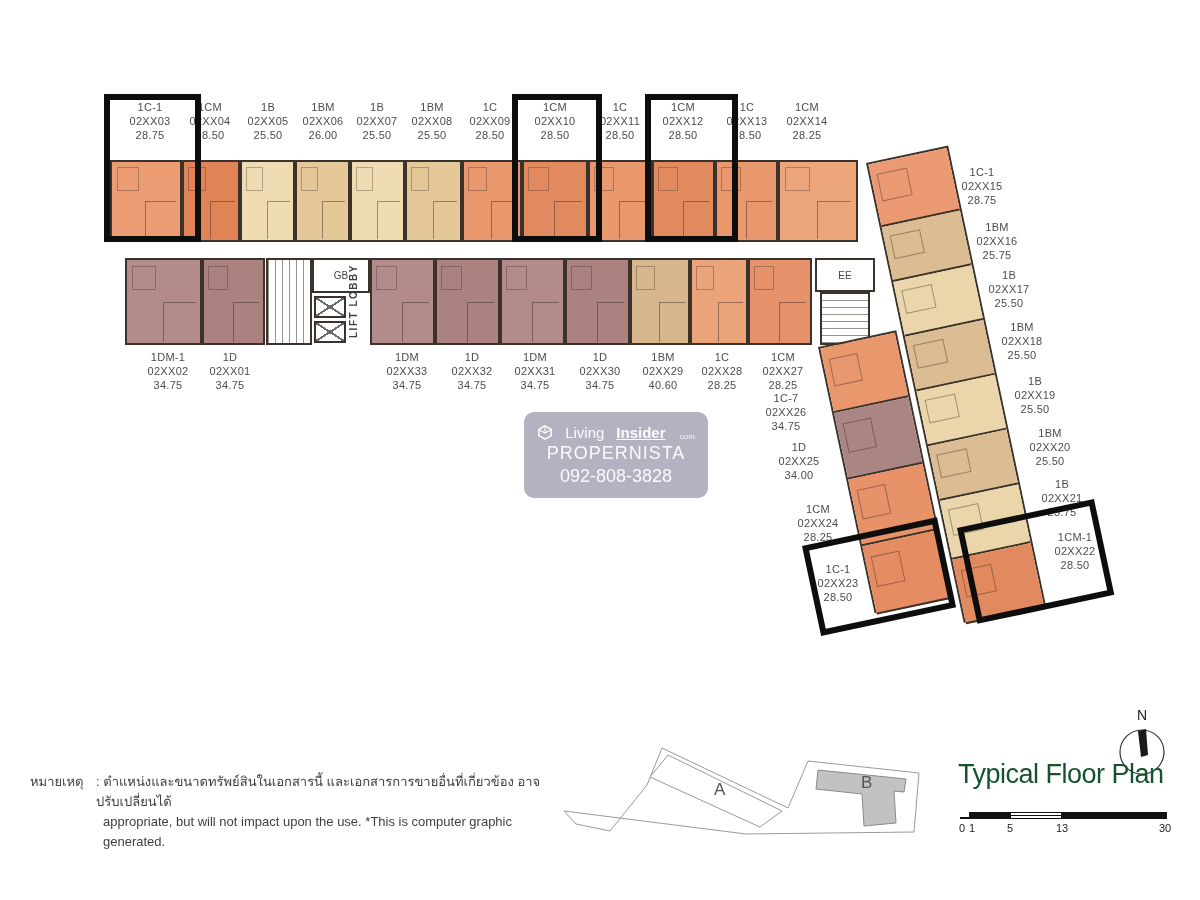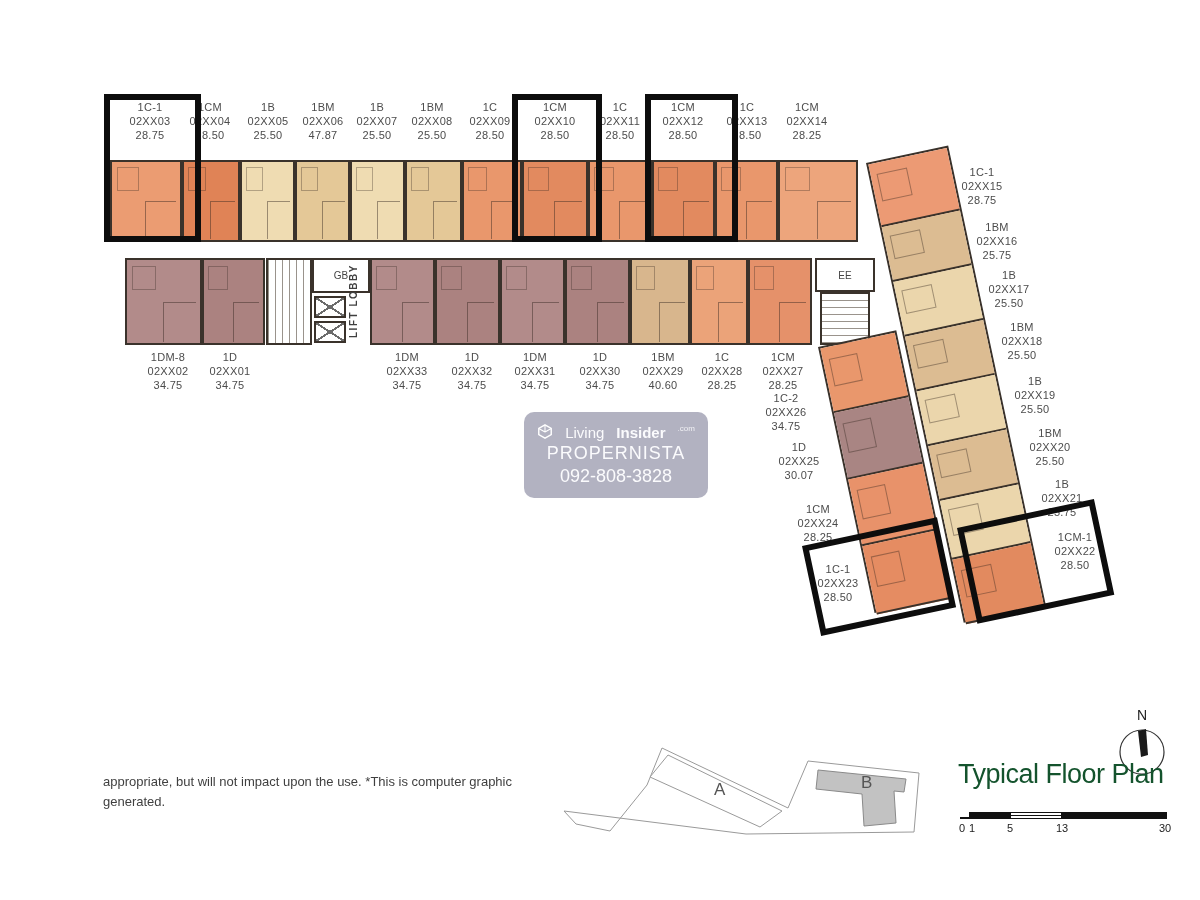--- a/index.html
+++ b/index.html
@@ -27,22 +27,22 @@
      repeating-linear-gradient(0deg,#9a938c 0 1.5px,transparent 1.5px 7px) #fff;}
   .lift{position:absolute;box-sizing:border-box;border:2px solid #3a322b;background-color:#fff;background-image:
      linear-gradient(to top right,transparent calc(50% - 1px),#6b6b6b calc(50% - 1px) calc(50% + 1px),transparent calc(50% + 1px)),
      linear-gradient(to bottom right,transparent calc(50% - 1px),#6b6b6b calc(50% - 1px) calc(50% + 1px),transparent calc(50% + 1px));}
   .liftlobby{position:absolute;writing-mode:vertical-rl;transform:rotate(180deg);
      font-size:10px;letter-spacing:1.5px;color:#3f3f3f;font-weight:bold;text-align:center;}
   
   .wm{position:absolute;left:524px;top:412px;width:184px;height:86px;border-radius:10px;
       background:rgba(171,171,188,.92);color:#fbfbfd;text-align:center;
       display:flex;flex-direction:column;justify-content:center;gap:2px;}
-  .wm-logo{display:flex;align-items:flex-start;justify-content:center;gap:12px;font-size:15px;}
-  .wm-logo b{font-weight:700;} .wm-logo .tld{font-size:8px;opacity:.85;}
+  .wm-logo{display:flex;align-items:flex-end;justify-content:center;gap:12px;font-size:15px;}
+  .wm-logo b{font-weight:700;text-decoration:underline;} .wm-logo .tld{font-size:8px;opacity:.85;}
   .wm-l2{font-size:18px;letter-spacing:1px;font-weight:300;}
   .wm-l3{font-size:18px;font-weight:300;}
   
   .notes{position:absolute;left:30px;top:772px;width:520px;font-size:13px;color:#3f3f3f;line-height:20px;}
   .nrow{display:flex;} .nlabel{width:66px;flex:none;} .ntext{flex:1;}
   .title{position:absolute;left:958px;top:759px;width:230px;font-size:27px;font-weight:400;
          color:#14532d;letter-spacing:-.5px;white-space:nowrap;}
   .scalebar{position:absolute;left:960px;top:812px;width:207px;height:7px;}
   .scalebar .seg{position:absolute;top:0;height:7px;box-sizing:border-box;}
   .sticks{position:absolute;left:960px;top:822px;width:207px;height:14px;font-size:11px;color:#222;}
@@ -102,21 +102,21 @@
       <div class="unit" style="left: 240px; top: 160px; width: 55px; height: 82px; background: rgb(239, 220, 178);"></div>
       <div class="ulabel" style="left: 268px; top: 100px;">
         <div>1B</div>
         <div>02XX05</div>
         <div>25.50</div>
       </div>
       <div class="unit" style="left: 295px; top: 160px; width: 55px; height: 82px; background: rgb(228, 200, 151);"></div>
       <div class="ulabel" style="left: 323px; top: 100px;">
         <div>1BM</div>
         <div>02XX06</div>
-        <div>47.87</div>
+        <div>26.00</div>
       </div>
       <div class="unit" style="left: 350px; top: 160px; width: 55px; height: 82px; background: rgb(239, 220, 178);"></div>
       <div class="ulabel" style="left: 377px; top: 100px;">
         <div>1B</div>
         <div>02XX07</div>
         <div>25.50</div>
       </div>
       <div class="unit" style="left: 405px; top: 160px; width: 57px; height: 82px; background: rgb(228, 200, 151);"></div>
       <div class="ulabel" style="left: 432px; top: 100px;">
         <div>1BM</div>
@@ -154,21 +154,21 @@
         <div>28.50</div>
       </div>
       <div class="unit" style="left: 778px; top: 160px; width: 80px; height: 82px; background: rgb(237, 165, 124);"></div>
       <div class="ulabel" style="left: 807px; top: 100px;">
         <div>1CM</div>
         <div>02XX14</div>
         <div>28.25</div>
       </div>
       <div class="unit" style="left: 125px; top: 258px; width: 77px; height: 87px; background: rgb(178, 139, 138);"></div>
       <div class="ulabel" style="left: 168px; top: 350px;">
-        <div>1DM-8</div>
+        <div>1DM-1</div>
         <div>02XX02</div>
         <div>34.75</div>
       </div>
       <div class="unit" style="left: 202px; top: 258px; width: 63px; height: 87px; background: rgb(171, 130, 128);"></div>
       <div class="ulabel" style="left: 230px; top: 350px;">
         <div>1D</div>
         <div>02XX01</div>
         <div>34.75</div>
       </div>
       <div class="unit" style="left: 370px; top: 258px; width: 65px; height: 87px; background: rgb(178, 139, 138);"></div>
@@ -247,28 +247,28 @@
         <div>1B</div>
         <div>02XX21</div>
         <div>25.75</div>
       </div>
       <div class="ulabel" style="left: 1075px; top: 530px;">
         <div>1CM-1</div>
         <div>02XX22</div>
         <div>28.50</div>
       </div>
       <div class="ulabel" style="left: 786px; top: 391px;">
-        <div>1C-2</div>
+        <div>1C-7</div>
         <div>02XX26</div>
         <div>34.75</div>
       </div>
       <div class="ulabel" style="left: 799px; top: 440px;">
         <div>1D</div>
         <div>02XX25</div>
-        <div>30.07</div>
+        <div>34.00</div>
       </div>
       <div class="ulabel" style="left: 818px; top: 502px;">
         <div>1CM</div>
         <div>02XX24</div>
         <div>28.25</div>
       </div>
       <div class="ulabel" style="left: 838px; top: 562px;">
         <div>1C-1</div>
         <div>02XX23</div>
         <div>28.50</div>
@@ -289,20 +289,24 @@
       <span>Living</span>
         <b>Insider</b>
         <span class="tld">.com</span>
     </div>
     <div class="wm-l2">PROPERNISTA</div>
     <div class="wm-l3">092-808-3828</div>
   </div>
 
   <div class="notes">
     <div class="nrow">
+        <span class="nlabel">หมายเหตุ</span>
+      <span class="ntext">: ตำแหน่งและขนาดทรัพย์สินในเอกสารนี้ และเอกสารการขายอื่นที่เกี่ยวข้อง อาจปรับเปลี่ยนได้</span>
+      </div>
+    <div class="nrow">
         <span class="nlabel"></span>
       </div>
     <div class="nrow">
         <span class="nlabel"></span>
       <span class="ntext" style="padding-left:7px;">appropriate, but will not impact upon the use. *This is computer graphic generated.</span>
       </div>
   </div>
 
   <svg class="keyplan" width="380" height="125" viewBox="0 0 380 125">
     <path d="M8,76 L20,89 L54,96 L91,50 L106,13 L232,73 L252,26 L363,38 L358,97 L190,99 Z" fill="#ffffff" stroke="#9a9a9a" stroke-width="1"></path>

